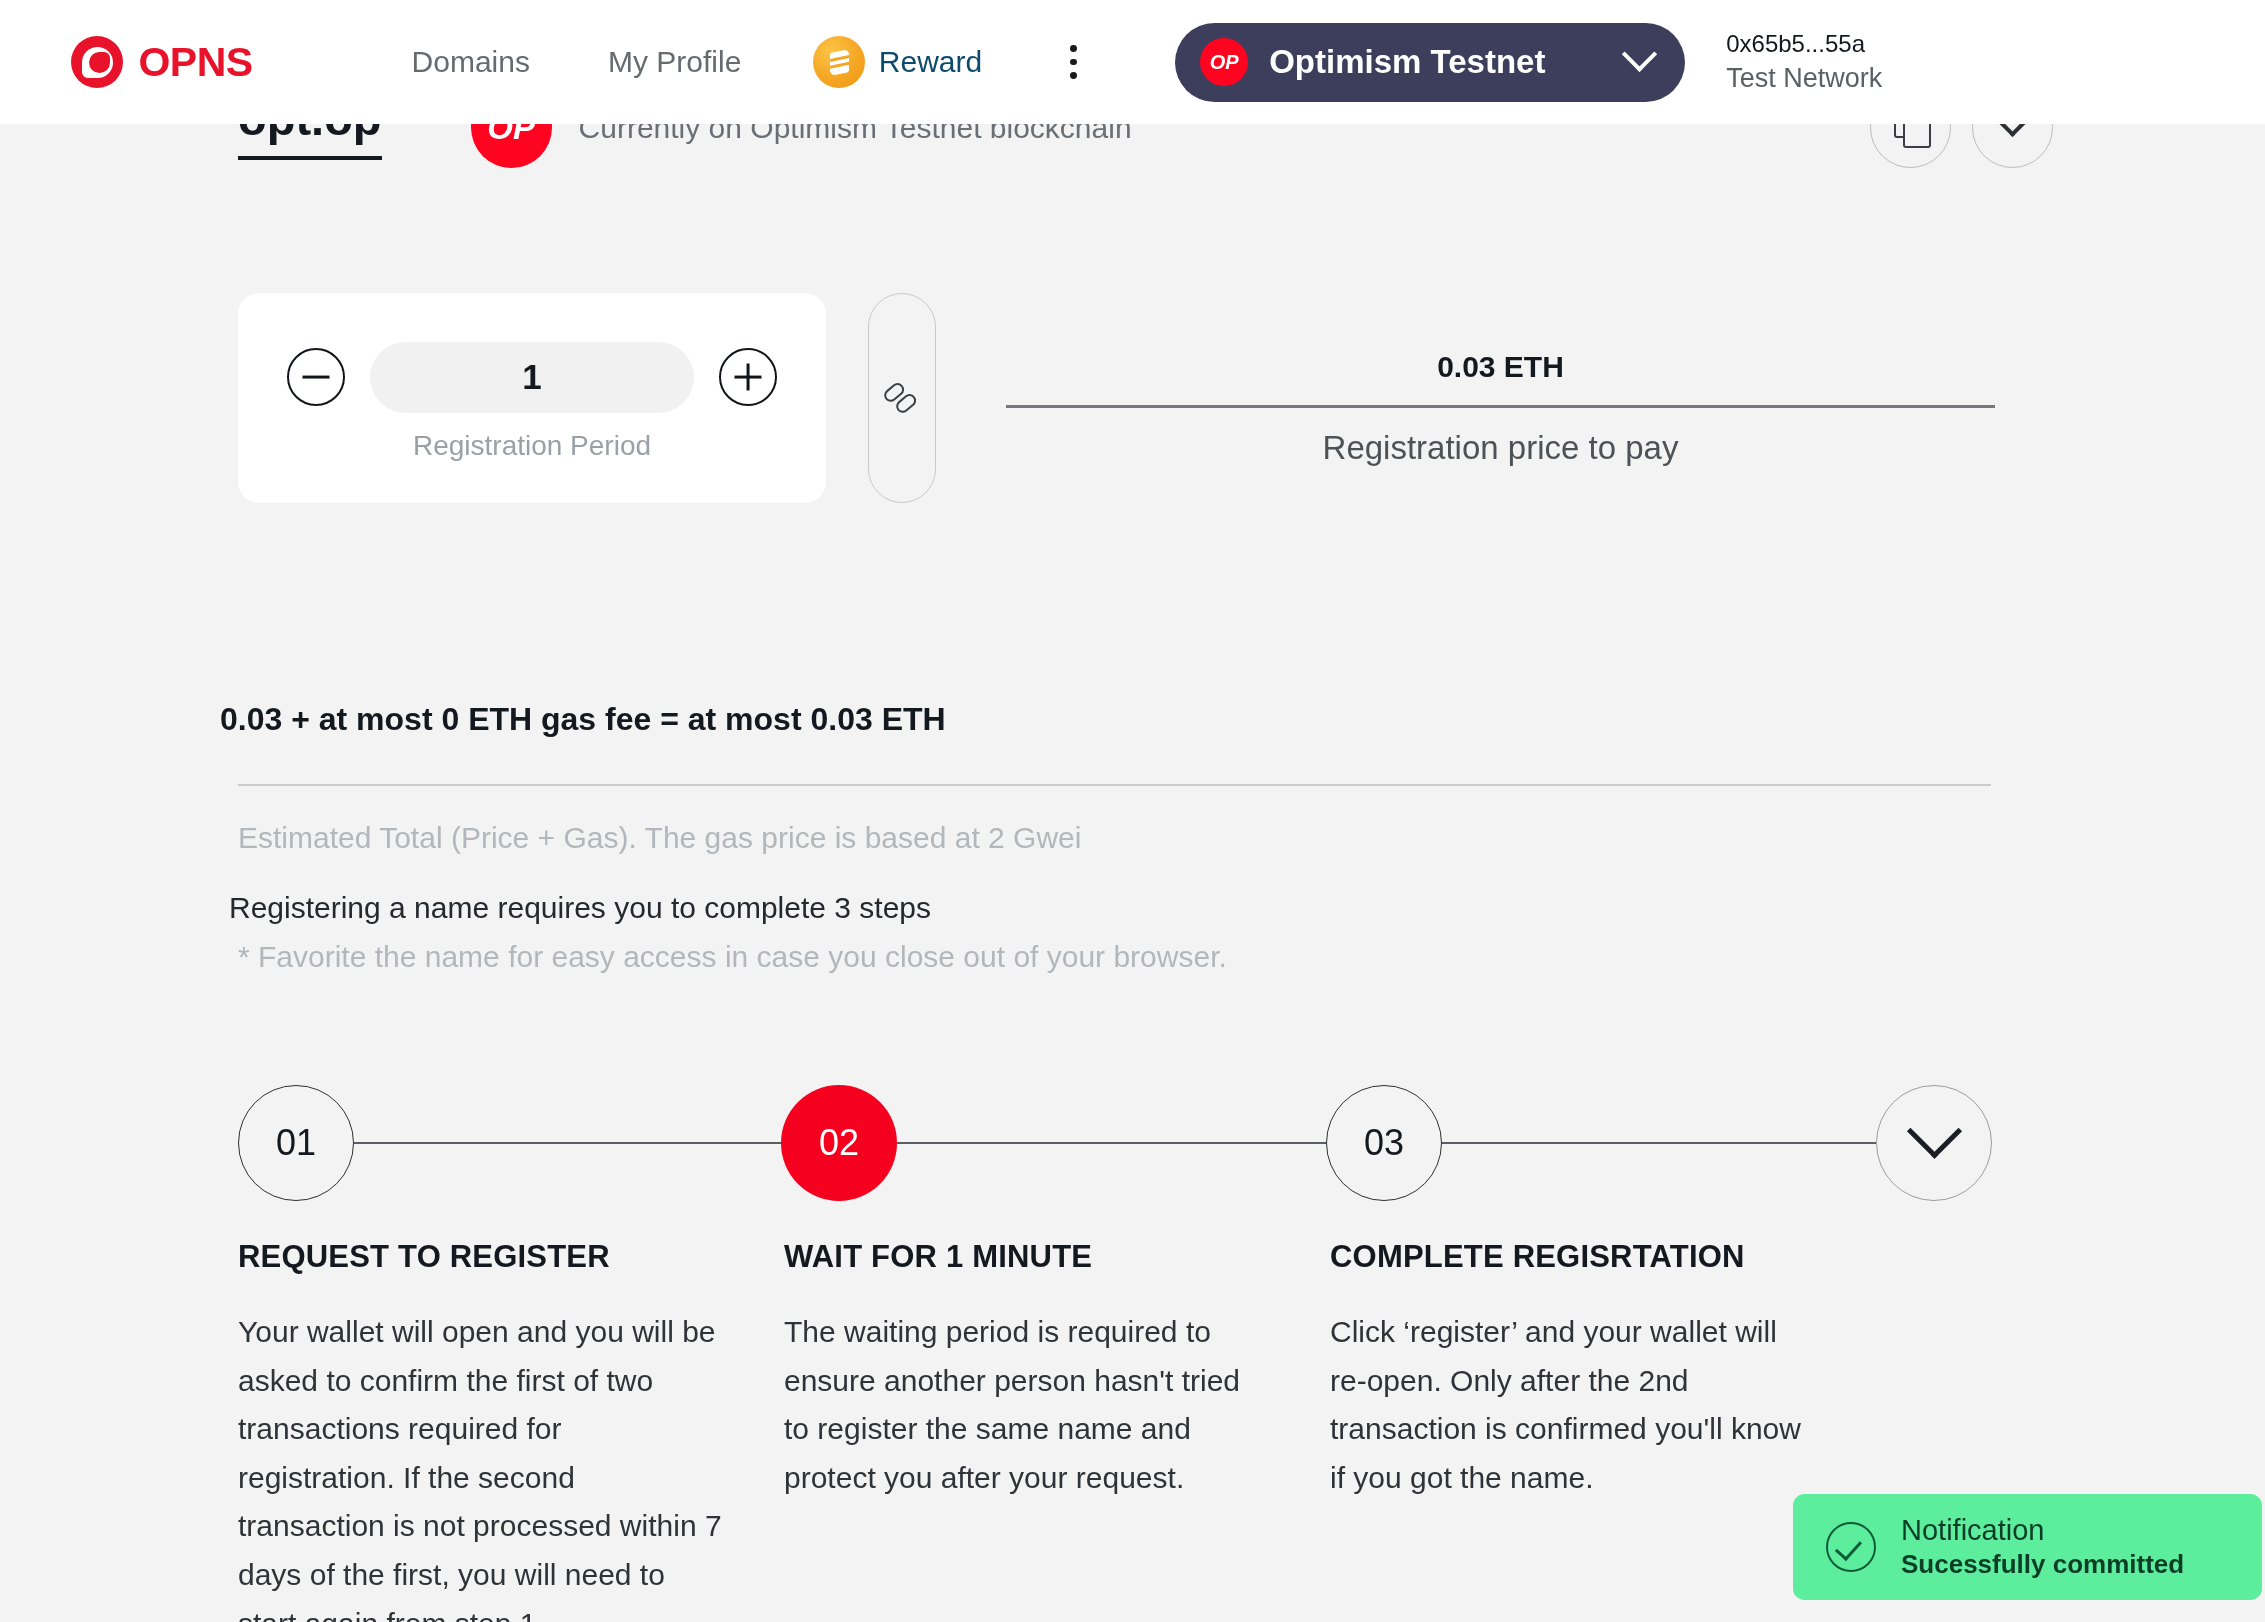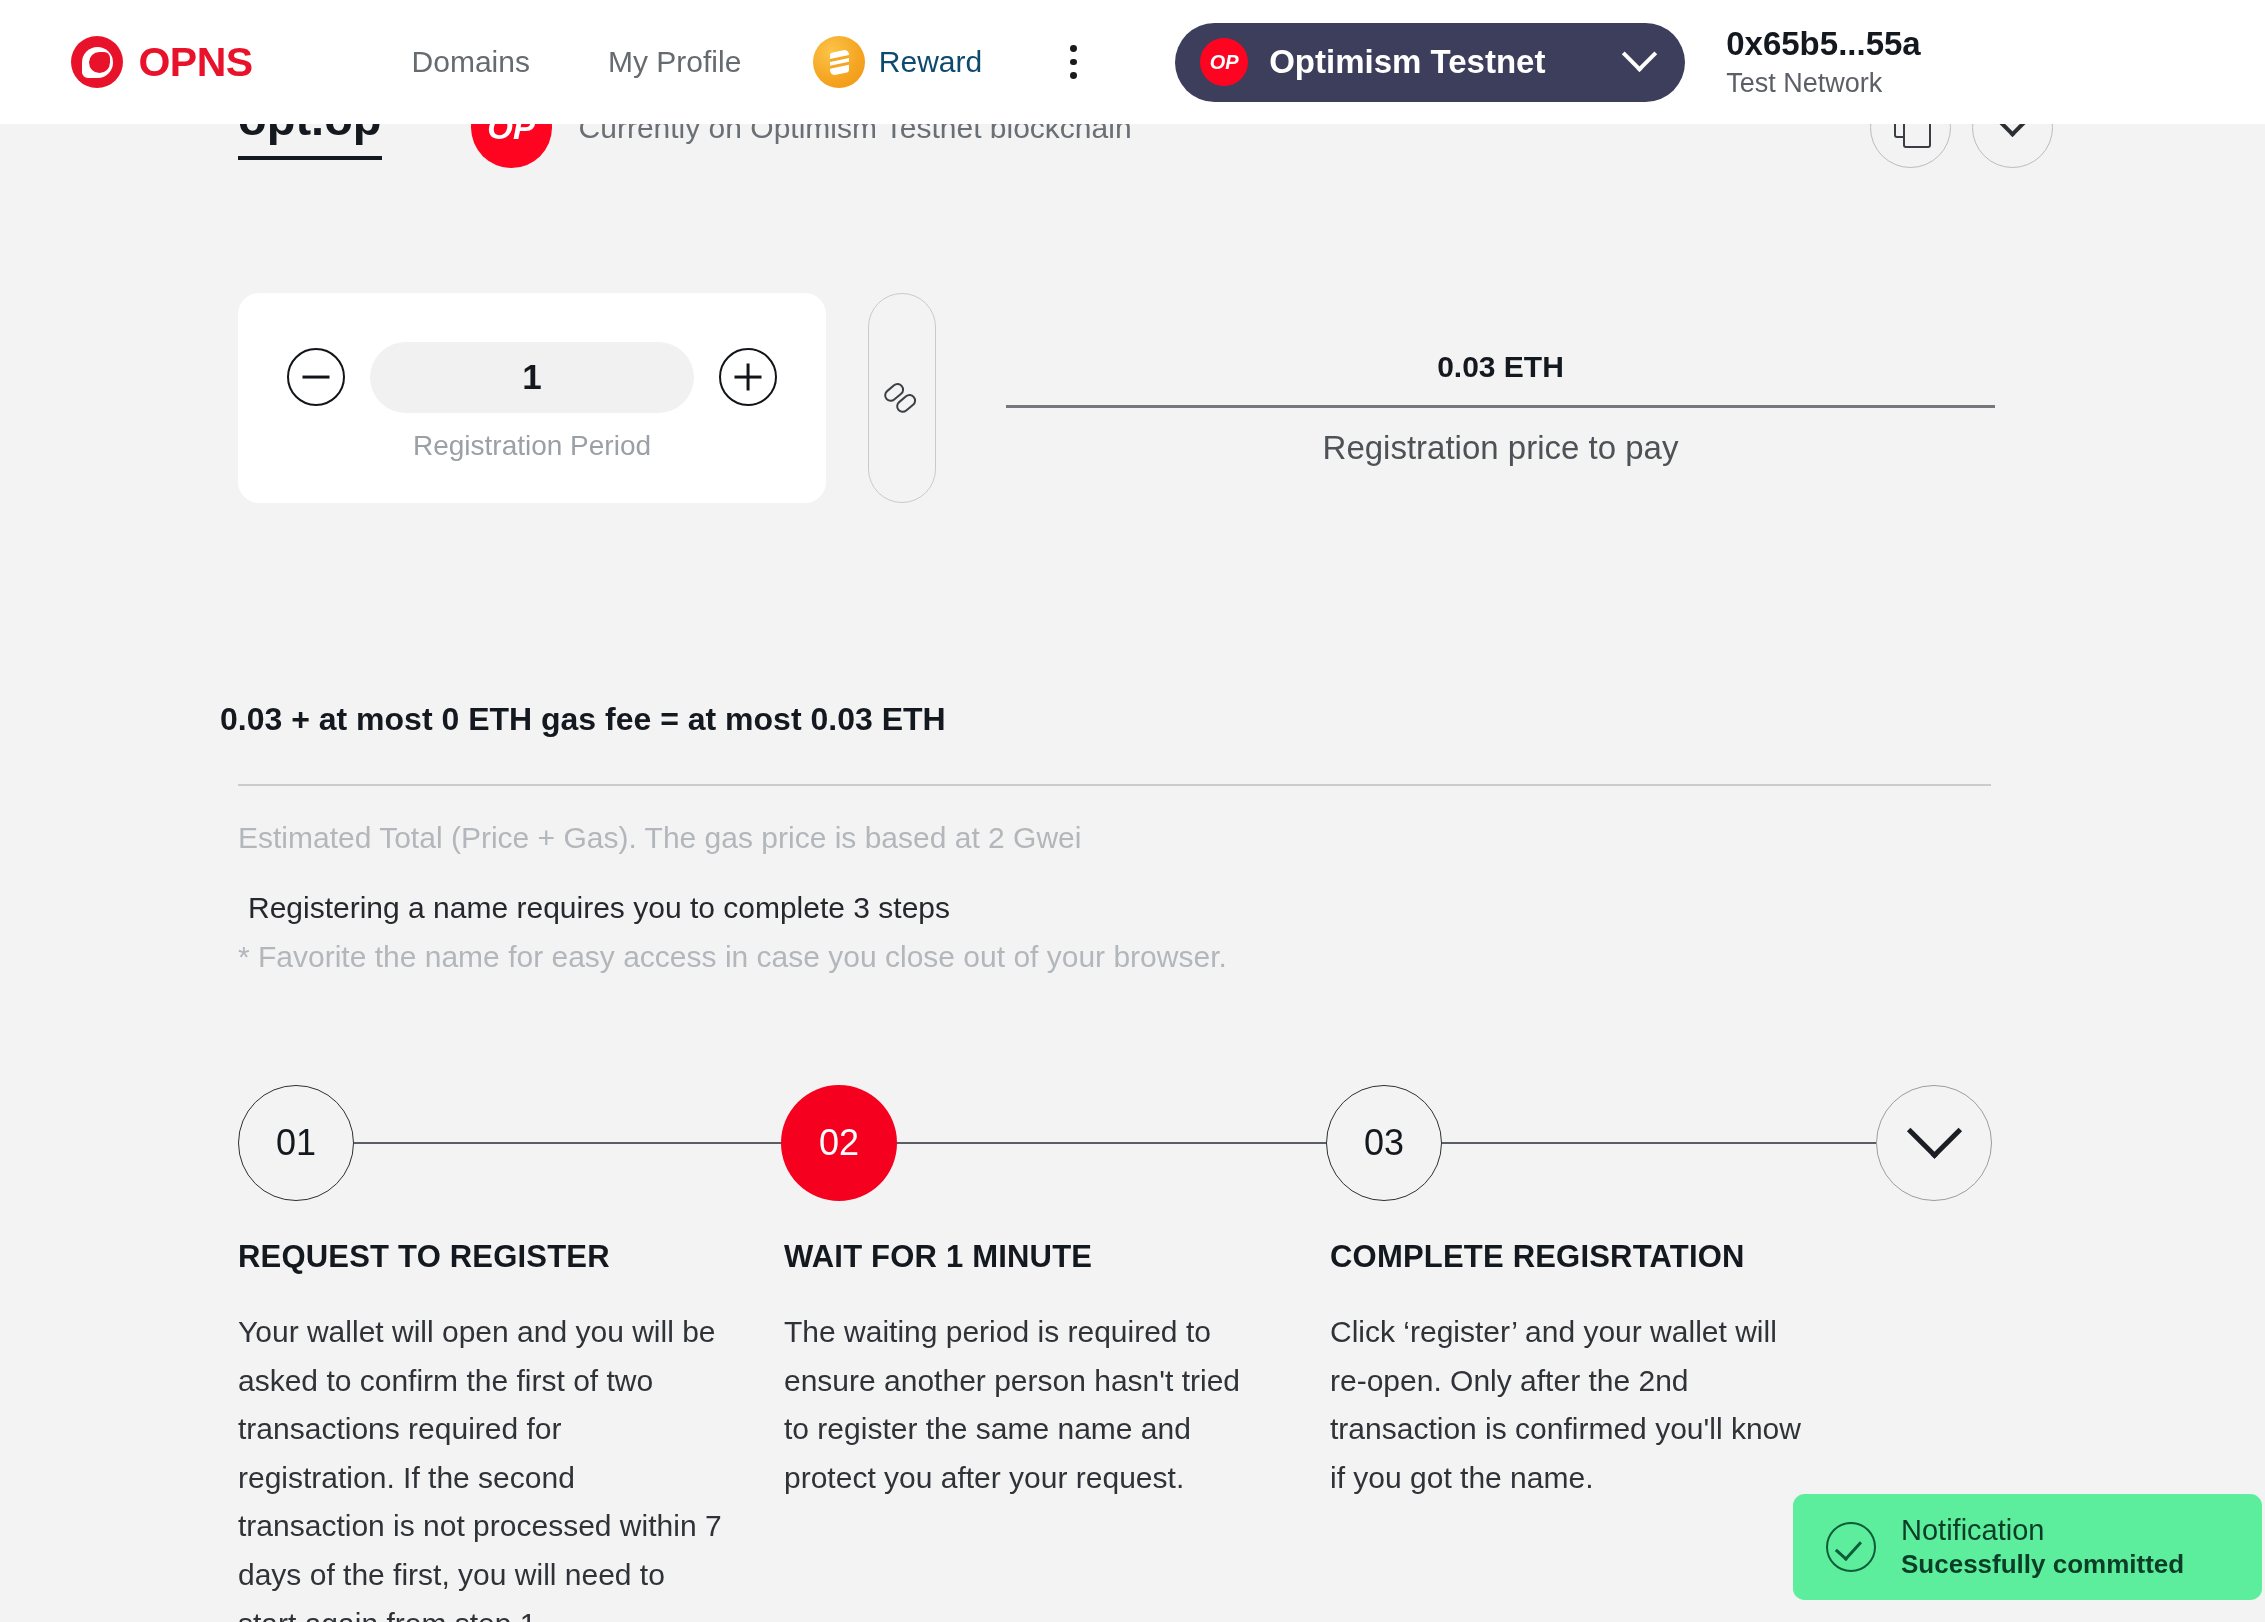--- a/index.html
+++ b/index.html
@@ -168,22 +168,22 @@
     flex: 0 0 auto;
   }
 
   .acct {
     margin-left: 41px;
     display: flex;
     flex-direction: column;
     gap: 5.8px;
   }
   .acct-addr {
-    font-size: 33px;
-    font-weight: bold;
+    font-size: 24px;
+    font-weight: normal;
     color: #14181f;
     white-space: nowrap;
   }
   .acct-net {
     font-size: 27px;
     color: #5c6066;
     white-space: nowrap;
   }
 
   
@@ -412,21 +412,21 @@
   }
   .note-gray {
     position: absolute;
     left: 238px;
     font-size: 30px;
     color: #b3b7bb;
     white-space: nowrap;
   }
   .note-dark {
     position: absolute;
-    left: 248px;
+    left: 229px;
     font-size: 30px;
     color: #25282d;
     white-space: nowrap;
   }
   .note-1 { top: 697px; }
   .note-2 { top: 767px; }
   .note-3 { top: 816px; }
 
   
   .steps-track {

